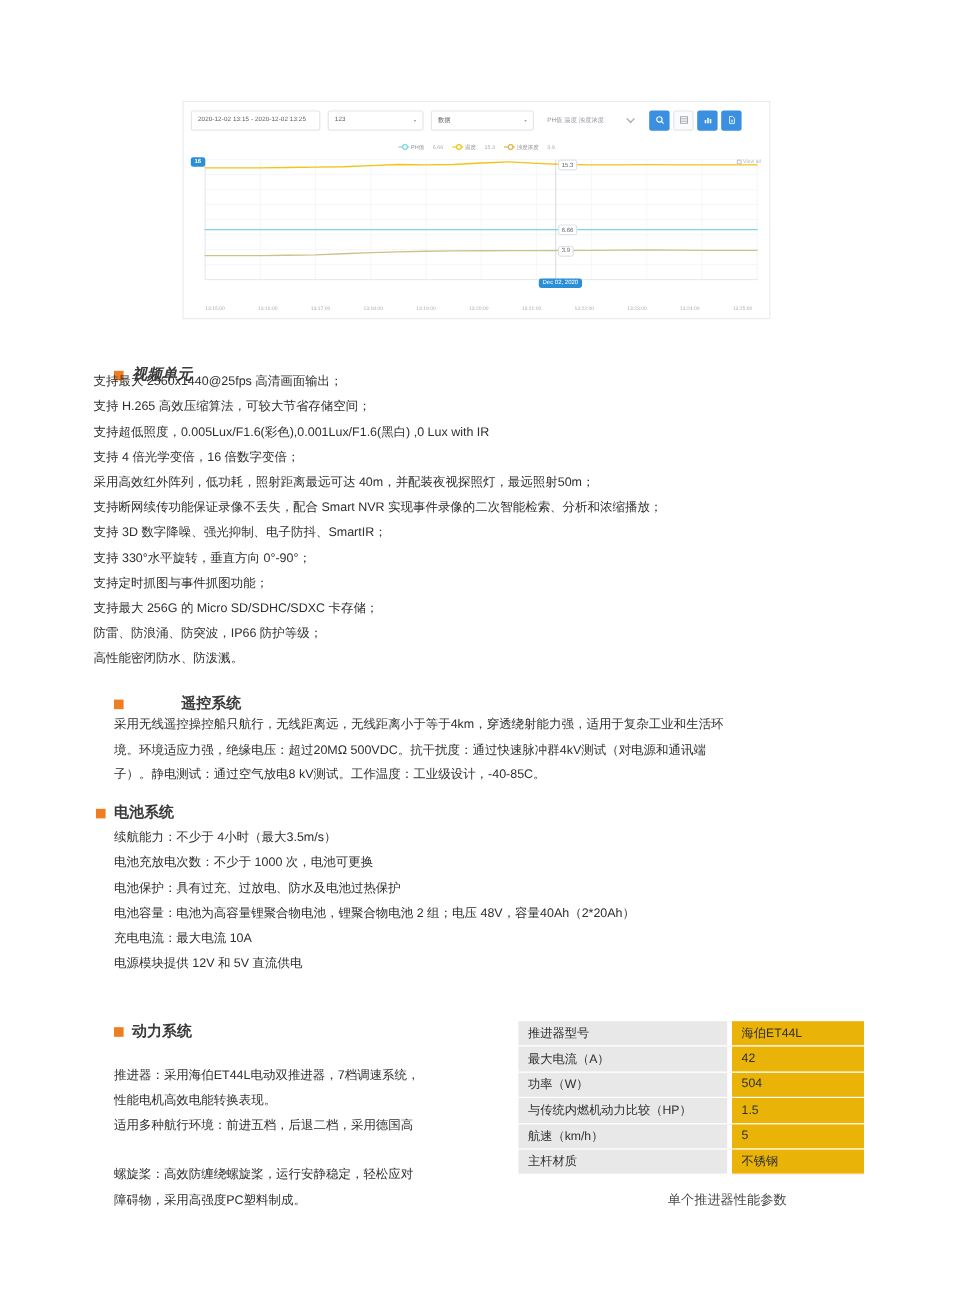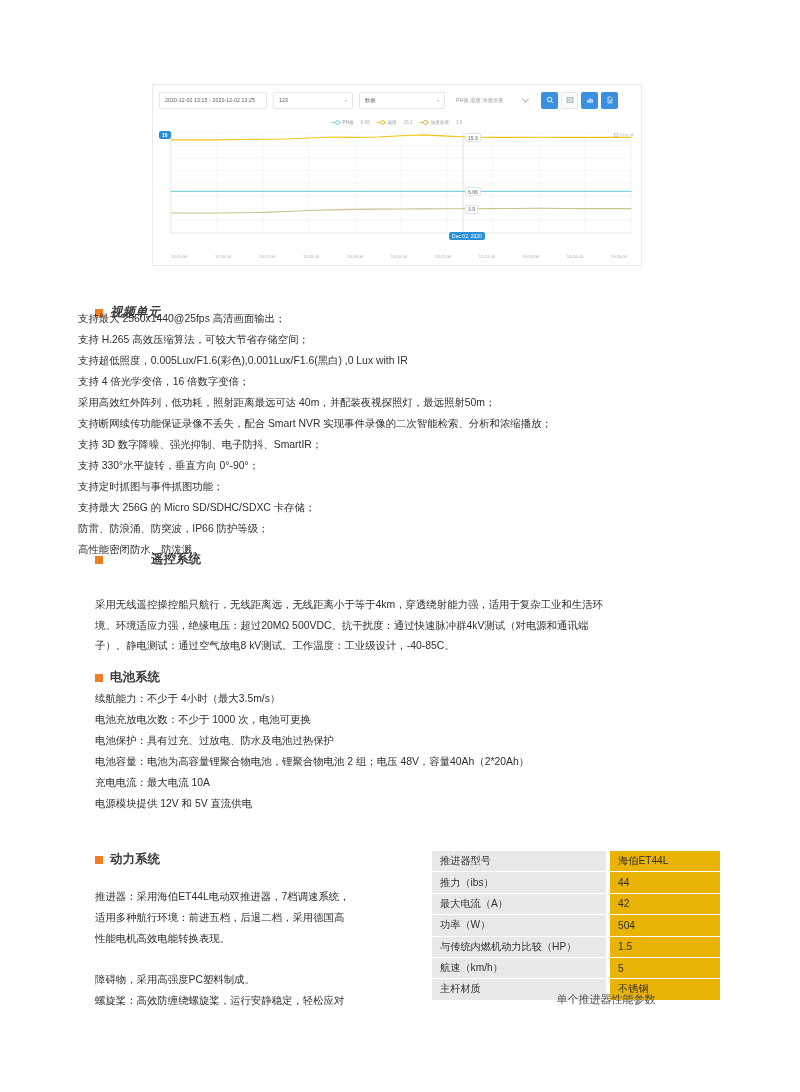--- a/index.html
+++ b/index.html
@@ -173,23 +173,23 @@
   }
   .para {
     font-size: 10.4px;
     line-height: 21px;
     color: #2f2f2f;
   }
   .para.tight { line-height: 20.5px; }
 
   #video-unit { position: absolute; left: 95px; top: 304px; font-style: italic; }
   #video-lines { position: absolute; left: 78px; top: 308px; width: 580px; }
-  #remote-unit { position: absolute; left: 95px; top: 551px; gap: 48px; }
+  #remote-unit { position: absolute; left: 95px; top: 578px; gap: 48px; }
   #remote-lines { position: absolute; left: 95px; top: 595px; width: 580px; }
-  #battery-unit { position: absolute; left: 95px; top: 669px; }
+  #battery-unit { position: absolute; left: 80px; top: 669px; }
   #battery-lines { position: absolute; left: 95px; top: 688px; width: 580px; }
   #power-unit { position: absolute; left: 95px; top: 851px; }
   #power-lines { position: absolute; left: 95px; top: 870px; width: 300px; }
   #power-lines .blk { margin-bottom: 20px; margin-top: 16px; }
 
   
   .spec {
     position: absolute;
     left: 432px;
     top: 851px;
@@ -384,38 +384,34 @@
       <div class="para">电源模块提供 12V 和 5V 直流供电</div>
     </div>
 
   <div class="sec-head" id="power-unit">
     <span class="sec-sq"></span>
     <span>动力系统</span>
   </div>
   <div id="power-lines">
       <div class="blk">
         <div class="para">推进器：采用海伯ET44L电动双推进器，7档调速系统，</div>
+        <div class="para">性能电机高效电能转换表现。</div>
         <div class="para">适用多种航行环境：前进五档，后退二档，采用德国高</div>
-        <div class="para">性能电机高效电能转换表现。</div>
       </div>
       <div class="blk">
+        <div class="para">螺旋桨：高效防缠绕螺旋桨，运行安静稳定，轻松应对</div>
         <div class="para">障碍物，采用高强度PC塑料制成。</div>
-        <div class="para">螺旋桨：高效防缠绕螺旋桨，运行安静稳定，轻松应对</div>
       </div>
     </div>
 
   <table class="spec">
     <tbody id="spec-body">
         <tr>
           <td class="k">推进器型号</td>
           <td class="v">海伯ET44L</td>
-        </tr>
-        <tr>
-          <td class="k">推力（ibs）</td>
-          <td class="v">44</td>
         </tr>
         <tr>
           <td class="k">最大电流（A）</td>
           <td class="v">42</td>
         </tr>
         <tr>
           <td class="k">功率（W）</td>
           <td class="v">504</td>
         </tr>
         <tr>

